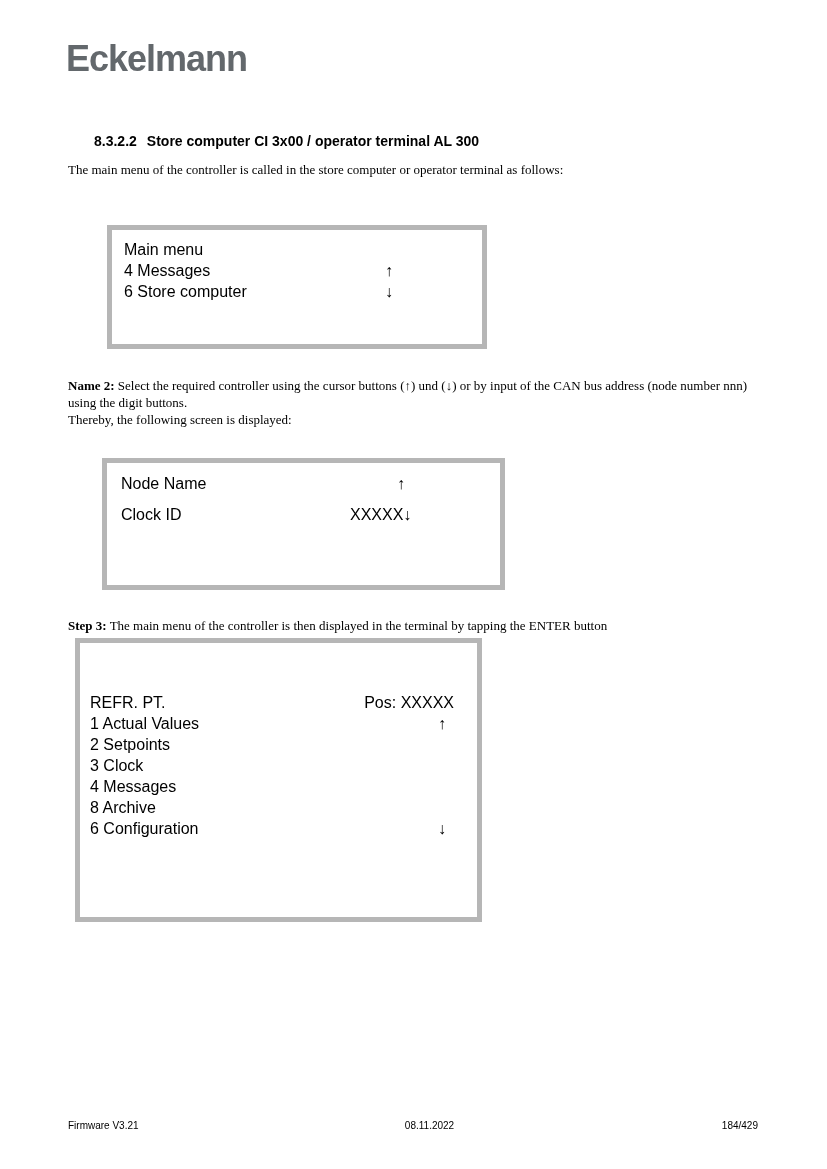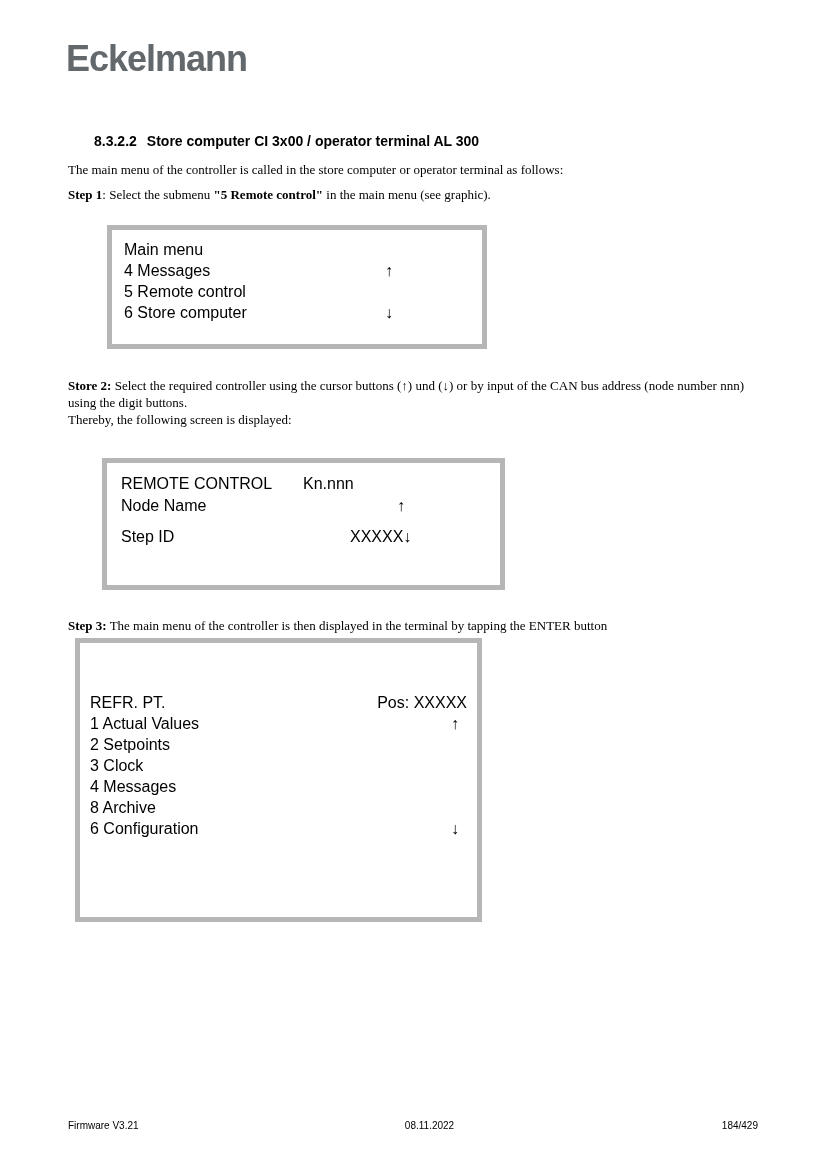--- a/index.html
+++ b/index.html
@@ -79,21 +79,21 @@
   }
   .screen-2 .node-id { position: absolute; left: 182px; top: 0; }
   .screen-2 .arrow { position: absolute; left: 276px; top: 0; }
   .screen-2 .row-gap { margin-top: 9px; }
   .screen-2 .xval { position: absolute; left: 212px; top: 0; margin-left: 17px; }
 
   
   .screen-3 {
     left: 75px; top: 638px;
     width: 407px; height: 284px;
-    padding: 49px 10px 0 10px;
+    padding: 49px 23px 0 10px;
   }
   .screen-3 .hdr { display: flex; justify-content: space-between; }
   .screen-3 .arrow { position: absolute; right: 8px; top: 0; }
 
   
   .footer {
     position: absolute; left: 0; top: 1120px;
     width: 827px; height: 20px;
     font-size: 10px;
   }
@@ -107,59 +107,48 @@
 <div class="page">
 
   <div class="logo">Eckelmann</div>
 
   <div class="heading">
     <span class="sec-num">8.3.2.2</span><span>Store computer CI 3x00 / operator terminal AL 300</span>
   </div>
 
   <div class="para intro">The main menu of the controller is called in the store computer or operator terminal as follows:</div>
 
-  <div class="para step1">
-    <span class="b">Step 1</span><span>: Select the submenu </span><span class="b">"5 Remote control"</span><span> in the main menu (see graphic).</span>
-  </div>
 
   <div class="screen screen-1">
     <div class="row">
       <span>Main menu</span>
       <span class="arrow"></span>
     </div>
     <div class="row">
       <span>4 Messages</span>
       <span class="arrow">↑</span>
     </div>
     <div class="row">
-      <span>5 Remote control</span>
-      <span class="arrow"></span>
-    </div>
-    <div class="row">
       <span>6 Store computer</span>
       <span class="arrow">↓</span>
     </div>
   </div>
 
   <div class="para step2">
-    <span class="b">Store 2:</span><span> Select the required controller using the cursor buttons (↑) und (↓) or by input of the CAN bus address (node number nnn) using the digit buttons.</span>
+    <span class="b">Name 2:</span><span> Select the required controller using the cursor buttons (↑) und (↓) or by input of the CAN bus address (node number nnn) using the digit buttons.</span>
     <div>Thereby, the following screen is displayed:</div>
   </div>
 
   <div class="screen screen-2">
     <div class="row">
-      <span>REMOTE CONTROL</span>
-      <span class="node-id">Kn.nnn</span>
-    </div>
-    <div class="row">
       <span>Node Name</span>
       <span class="arrow">↑</span>
     </div>
     <div class="row row-gap">
-      <span>Step ID</span>
+      <span>Clock ID</span>
       <span class="xval">XXXXX↓</span>
     </div>
   </div>
 
   <div class="para step3">
     <span class="b">Step 3:</span><span> The main menu of the controller is then displayed in the terminal by tapping the ENTER button</span>
   </div>
 
   <div class="screen screen-3">
     <div class="row hdr">

